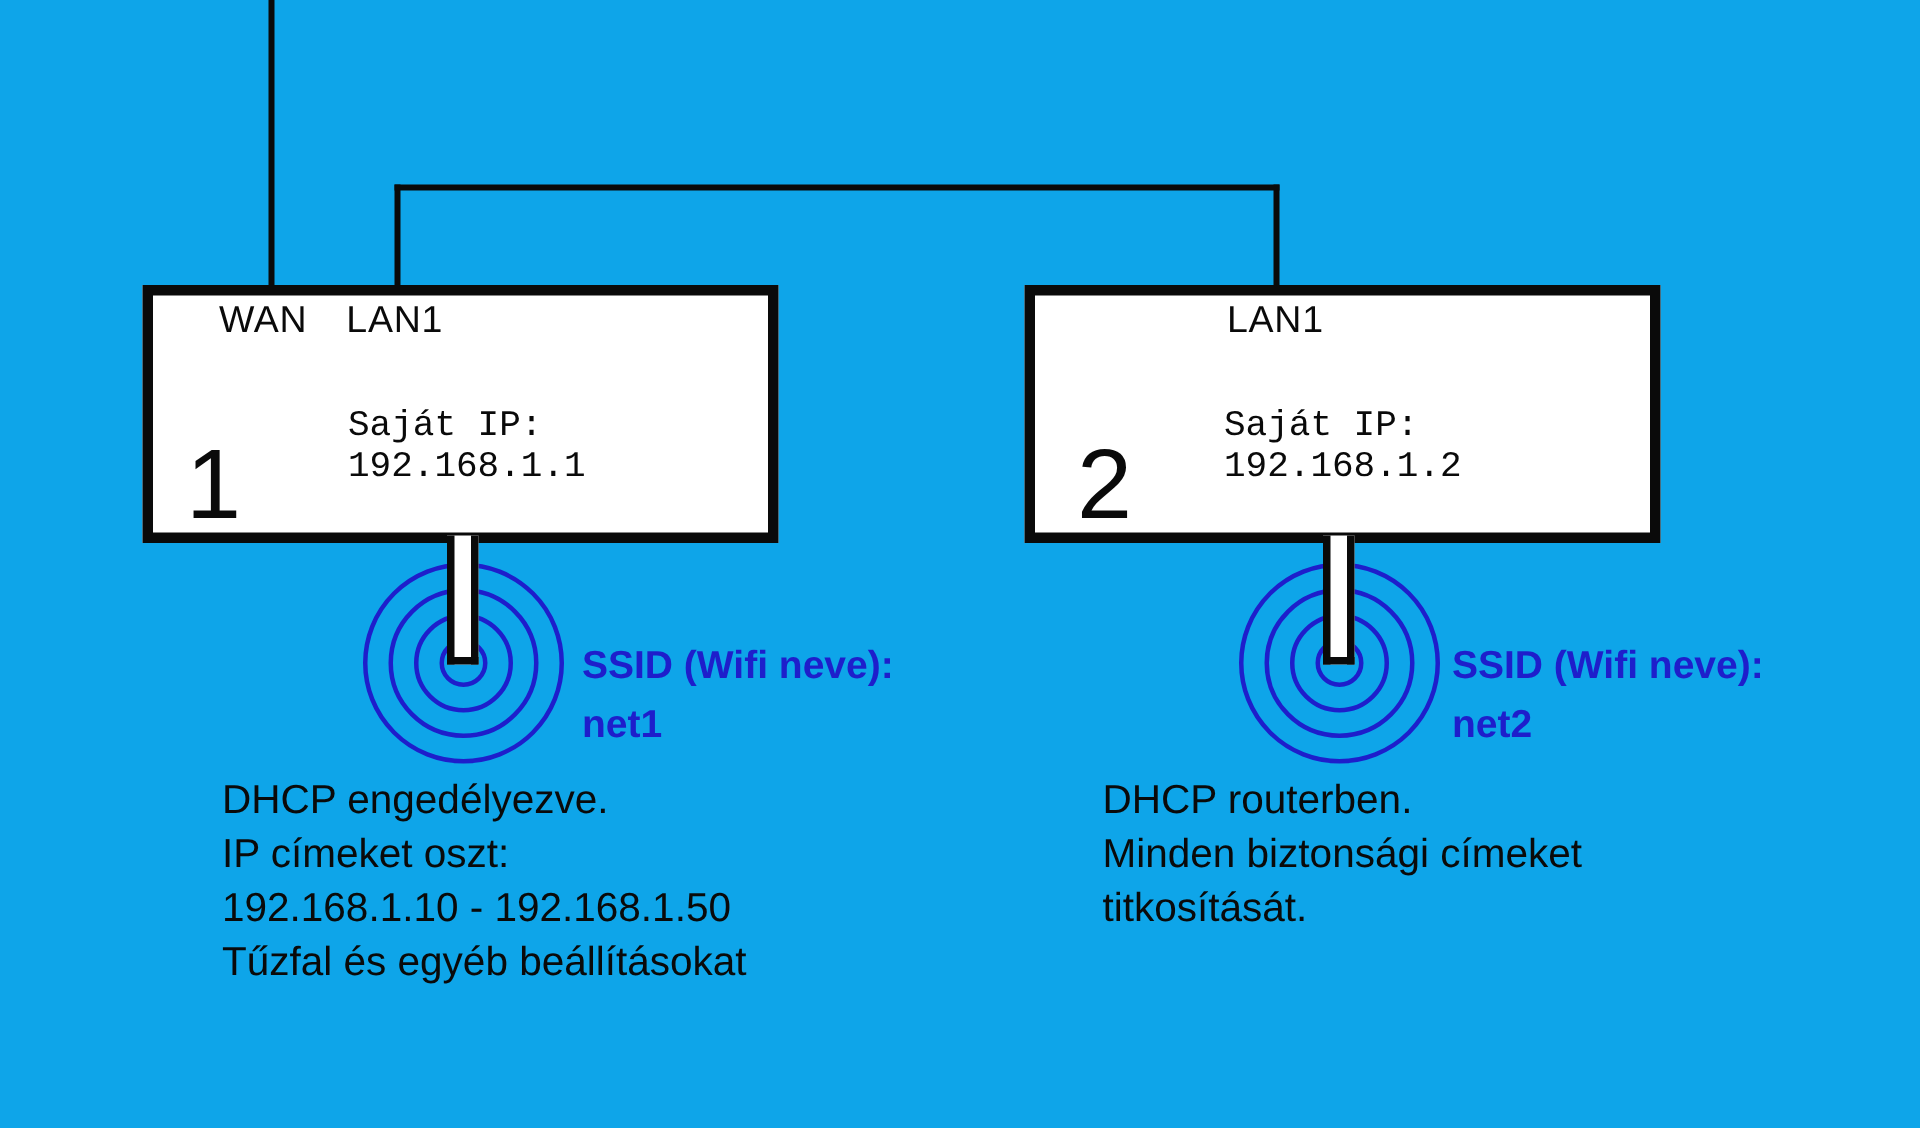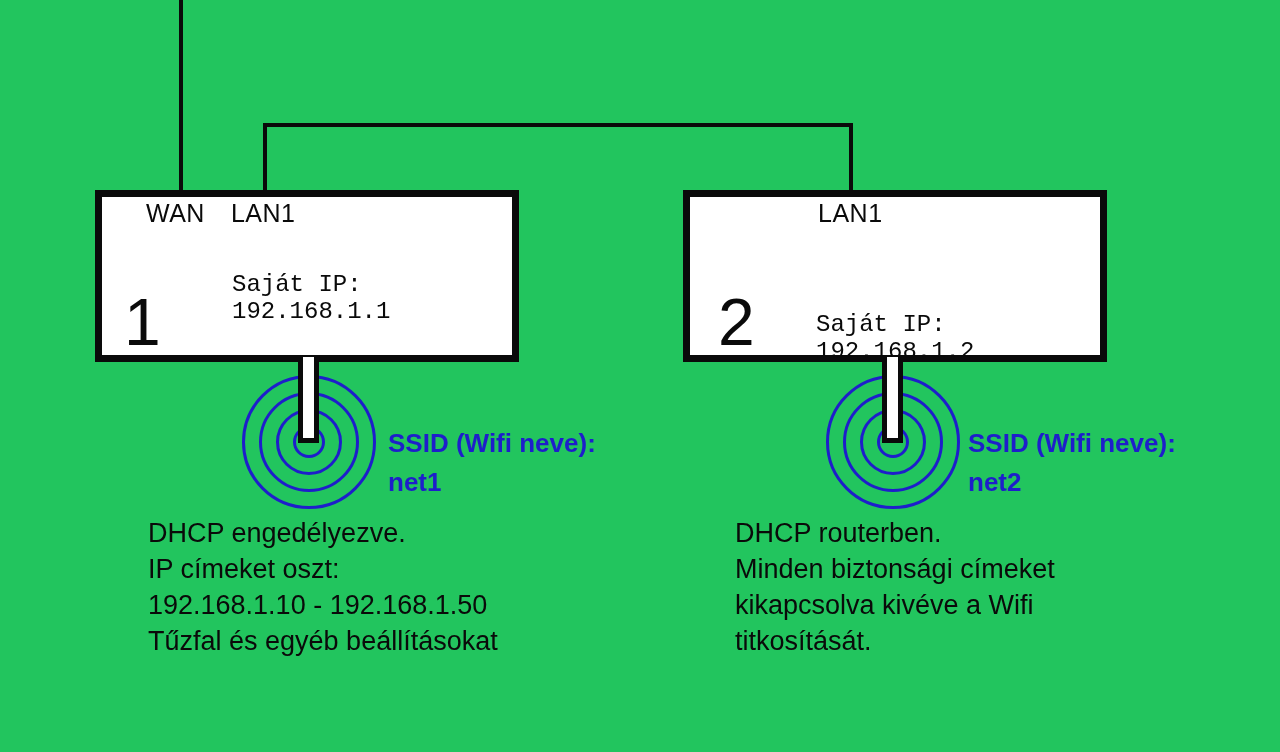--- a/index.html
+++ b/index.html
@@ -4,21 +4,21 @@
 <style>
   html, body {
     margin: 0;
     padding: 0;
     background: #ffffff;
   }
   #canvas {
     position: relative;
     width: 1280px;
     height: 752px;
-    background: #22c55e;
+    background: #0ea5e9;
     overflow: hidden;
     font-family: "Liberation Sans", "DejaVu Sans", sans-serif;
     color: #0a0a0a;
   }
   .wire {
     position: absolute;
     background: #0a0a0a;
   }
   .router-box {
     position: absolute;
@@ -101,21 +101,21 @@
     </div>
     <div class="router-number" style="left:22px;">1</div>
     <div class="ip-text" style="left:130px;">Saját IP: 192.168.1.1</div>
   </div>
 
   <div class="router-box" style="left:683px; top:190px;">
     <div class="ports-row" style="left:128px;">
       <span>LAN1</span>
     </div>
     <div class="router-number" style="left:28px;">2</div>
-    <div class="ip-text" style="left:126px;margin-top:40px;">Saját IP: 192.168.1.2</div>
+    <div class="ip-text" style="left:126px;">Saját IP: 192.168.1.2</div>
   </div>
 
   <div>
     <div class="wifi-ring" style="left:242px; top:375px; width:134px; height:134px;"></div>
     <div class="wifi-ring" style="left:259px; top:392px; width:100px; height:100px;"></div>
     <div class="wifi-ring" style="left:276px; top:409px; width:66px; height:66px;"></div>
     <div class="wifi-ring" style="left:293px; top:426px; width:32px; height:32px;"></div>
   </div>
   <div class="antenna" style="left:298px;"></div>
 
@@ -138,17 +138,16 @@
 
   <div class="notes-block" style="left:148px;">
     <div>DHCP engedélyezve.</div>
     <div>IP címeket oszt:</div>
     <div>192.168.1.10 - 192.168.1.50</div>
     <div>Tűzfal és egyéb beállításokat</div>
   </div>
   <div class="notes-block" style="left:735px;">
     <div>DHCP routerben.</div>
     <div>Minden biztonsági címeket</div>
-    <div>kikapcsolva kivéve a Wifi</div>
     <div>titkosítását.</div>
   </div>
 
 </div>
 
 </body></html>

